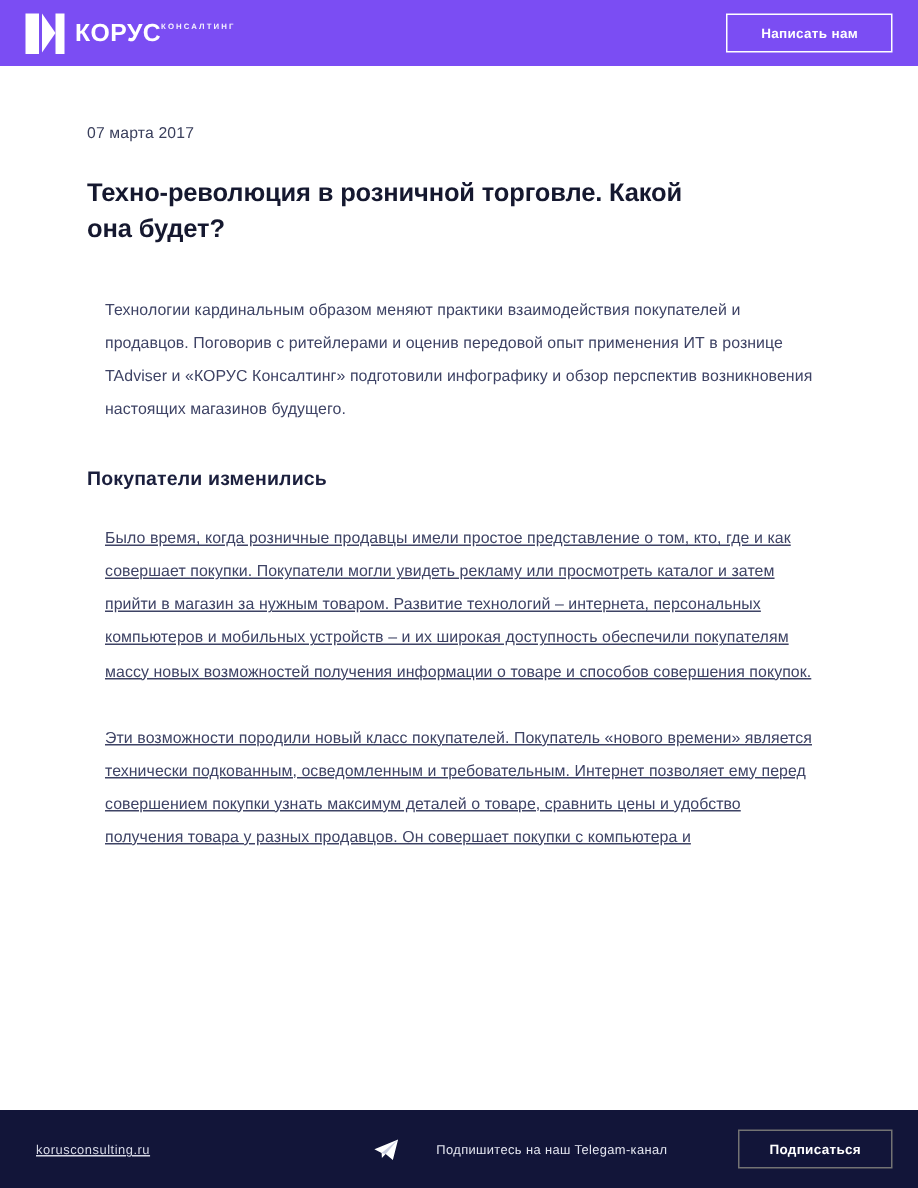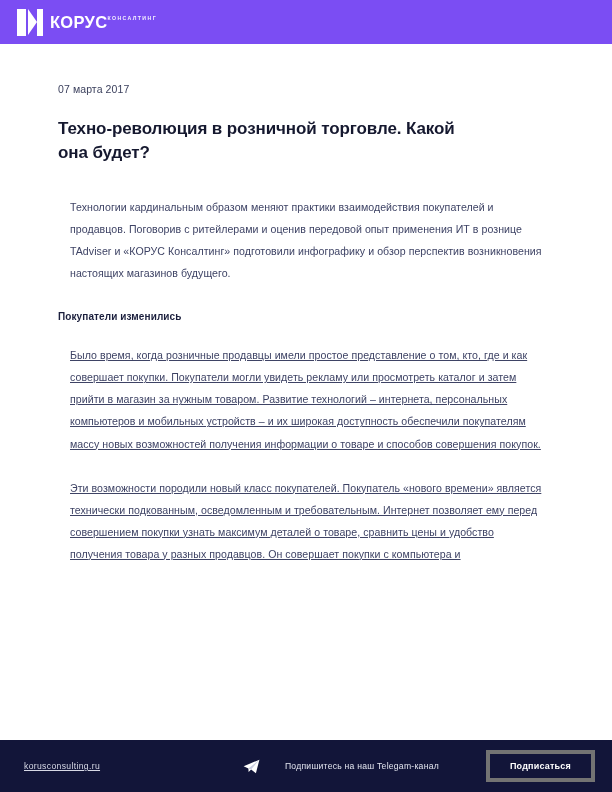--- a/index.html
+++ b/index.html
@@ -112,21 +112,21 @@
   }
   .article-p {
     font-size: 10.6px;
     line-height: 2.08;
     color: #3e4365;
     margin: 12px;
     letter-spacing: 0.05px;
   }
   .p-intro { margin-top: 31px; }
   .section-head {
-    font-size: 10px;
+    font-size: 13px;
     font-weight: bold;
     color: #1b1f3d;
     margin: 27px 0 0 0;
     letter-spacing: 0.1px;
   }
   .p-body { margin-top: 22px; text-decoration: underline; }
 
   
   .site-footer {
     position: absolute;
@@ -153,21 +153,21 @@
     gap: 25px;
   }
   .tg-icon { flex: 0 0 auto; display: block; }
   .footer-tg-text {
     font-size: 8.6px;
     color: #e3e5ef;
     letter-spacing: 0.25px;
     white-space: nowrap;
   }
   .footer-cta {
-    border: 4px solid #737373;
+    border: 1px solid #737373;
     background: transparent;
     color: #ffffff;
     font-family: "Liberation Sans", sans-serif;
     font-size: 9px;
     font-weight: bold;
     padding: 7px 20px;
     margin-left: 22px;
     cursor: pointer;
     letter-spacing: 0.2px;
     white-space: nowrap;
@@ -183,20 +183,21 @@
       <span class="bar-left"></span>
       <span class="wedge"></span>
       <span class="bar-right"></span>
     </span>
     <span class="brand-text">
       <span class="brand-name">КОРУС</span>
       <span class="brand-sub">КОНСАЛТИНГ</span>
     </span>
   </div>
 
+  <button class="header-cta">Написать нам</button>
 
 </header>
 
 <main class="article">
 
   <div class="article-date">07 марта 2017</div>
 
   <h1 class="article-title">Техно-революция в розничной торговле. Какой она будет?</h1>
 
   <p class="article-p p-intro">Технологии кардинальным образом меняют практики взаимодействия покупателей и продавцов. Поговорив с ритейлерами и оценив передовой опыт применения ИТ в рознице TAdviser и «КОРУС Консалтинг» подготовили инфографику и обзор перспектив возникновения настоящих магазинов будущего.</p>

